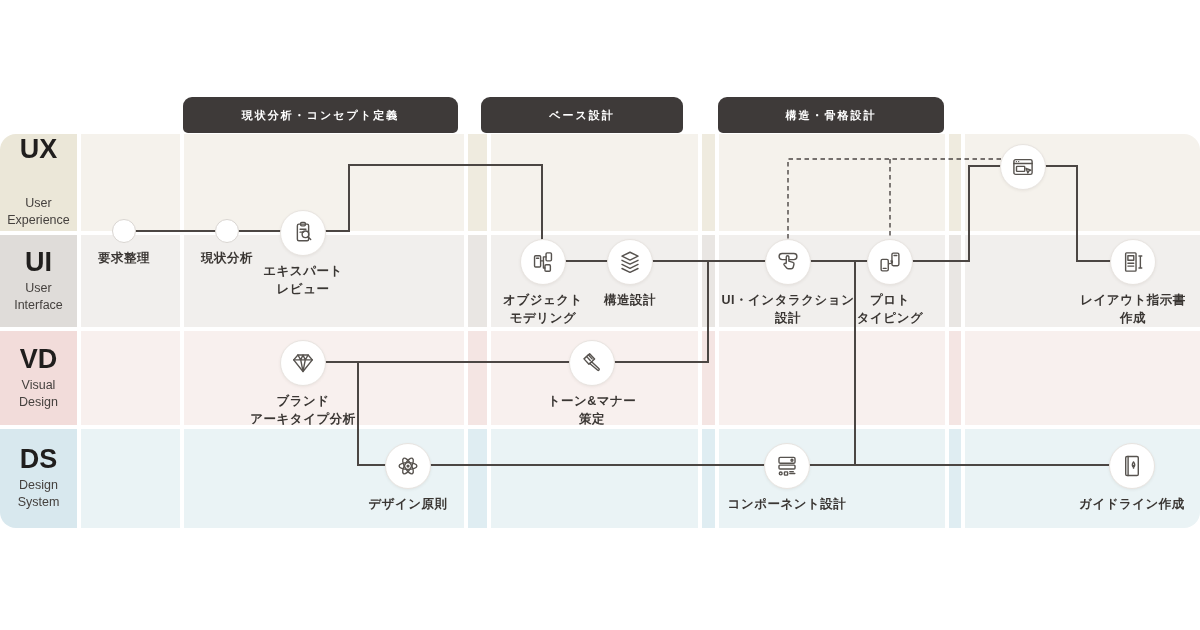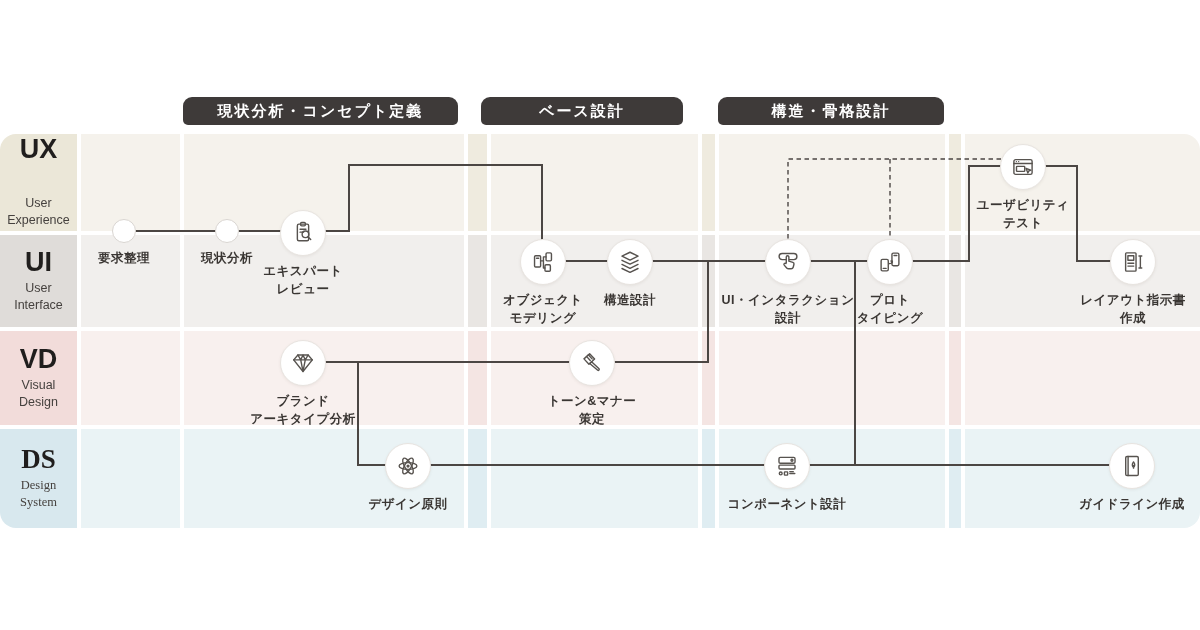--- a/index.html
+++ b/index.html
@@ -3,40 +3,40 @@
 <meta charset="utf-8">
 <style>
   html,body{margin:0;padding:0;}
   #canvas{
     position:relative; width:1200px; height:630px; overflow:hidden;
     background:var(--page-bg,#fff);
     font-family:"Liberation Sans","DejaVu Sans",sans-serif;
   }
   
   .phase-header{
-    position:absolute; top:97px; height:28px;
+    position:absolute; top:97px; height:36px;
     background:var(--header-bg,#3e3a39); color:var(--header-text,#fff);
     border-radius:9px 9px 5px 5px;
     display:flex; align-items:center; justify-content:center;
-    font-size:15px; font-weight:700; letter-spacing:2px;
+    font-size:11px; font-weight:700; letter-spacing:2px;
   }
   
   .grid{
     position:absolute; left:0; top:134px; width:1200px;
     display:grid;
     grid-template-columns:77px 99px 280px 19px 207px 13px 226px 12px 235px;
     grid-template-rows:97px 92px 94px 99px;
     gap:4px;
   }
   .cell{min-width:0;}
   .cell.r0.wide{background:var(--l0-row);} .cell.r0.sp{background:var(--l0-sp);} .cell.r0.label{background:var(--l0-label);gap:32px;}
   .cell.r1.wide{background:var(--l1-row);} .cell.r1.sp{background:var(--l1-sp);} .cell.r1.label{background:var(--l1-label);}
   .cell.r2.wide{background:var(--l2-row);} .cell.r2.sp{background:var(--l2-sp);} .cell.r2.label{background:var(--l2-label);}
   .cell.r3.wide{background:var(--l3-row);} .cell.r3.sp{background:var(--l3-sp);} .cell.r3.label{background:var(--l3-label);}
-  .cell.tl{border-top-left-radius:16px;} .cell.bl{border-bottom-left-radius:16px;font-family:Liberation Serif, serif;}
+  .cell.tl{border-top-left-radius:16px;} .cell.bl{border-bottom-left-radius:16px;}
   .cell.tr{border-top-right-radius:16px;} .cell.br{border-bottom-right-radius:16px;}
   .cell.label{display:flex; flex-direction:column; align-items:center; justify-content:center; gap:4px;}
   .lane-abbr{font-size:27px; font-weight:700; color:#201e1d; line-height:1;}
   .lane-name{font-size:12.5px; color:#45413e; text-align:center; line-height:1.35; white-space:pre-line;}
   
   #connectors{position:absolute; left:0; top:0; z-index:2;}
   .solid-line{stroke:var(--connector,#4b4643); stroke-width:2; fill:none;}
   .dashed-line{stroke:var(--connector,#4b4643); stroke-width:1.4; fill:none; stroke-dasharray:4.5 3.5;}
   
   .node{position:absolute; width:170px; text-align:center; z-index:3;}
@@ -220,22 +220,20 @@
   <div class="node" style="left:938px;top:144px;">
     <div class="node-circle">
       <svg class="icon-svg" width="26" height="26" viewBox="0 0 24 24">
         <rect x="3.6" y="5.2" width="16.8" height="13.6" rx="1.6"></rect>
         <path d="M3.6 8.8h16.8"></path>
         <path d="M5.9 7h.01M8 7h.01"></path>
         <rect x="6" y="11.4" width="7.6" height="4.6" rx="0.6"></rect>
         <path d="M14.8 13.2l4.4 1.7-1.9.8-.8 1.9z"></path>
       </svg>
     </div>
-    <div class="node-label">ユーザビリティ
-テスト</div>
   </div>
 
   <div class="node" style="left:1048px;top:239px;">
     <div class="node-circle">
       <svg class="icon-svg" width="26" height="26" viewBox="0 0 24 24">
         <rect x="5.2" y="3.6" width="9.6" height="16.8" rx="0.8"></rect>
         <rect x="7.3" y="6.2" width="5.4" height="4.2"></rect>
         <path d="M7.3 13.2h5.4M7.3 15.8h5.4"></path>
         <path d="M18.8 6.4v11.2M17.5 6.4h2.6M17.5 17.6h2.6"></path>
       </svg>

